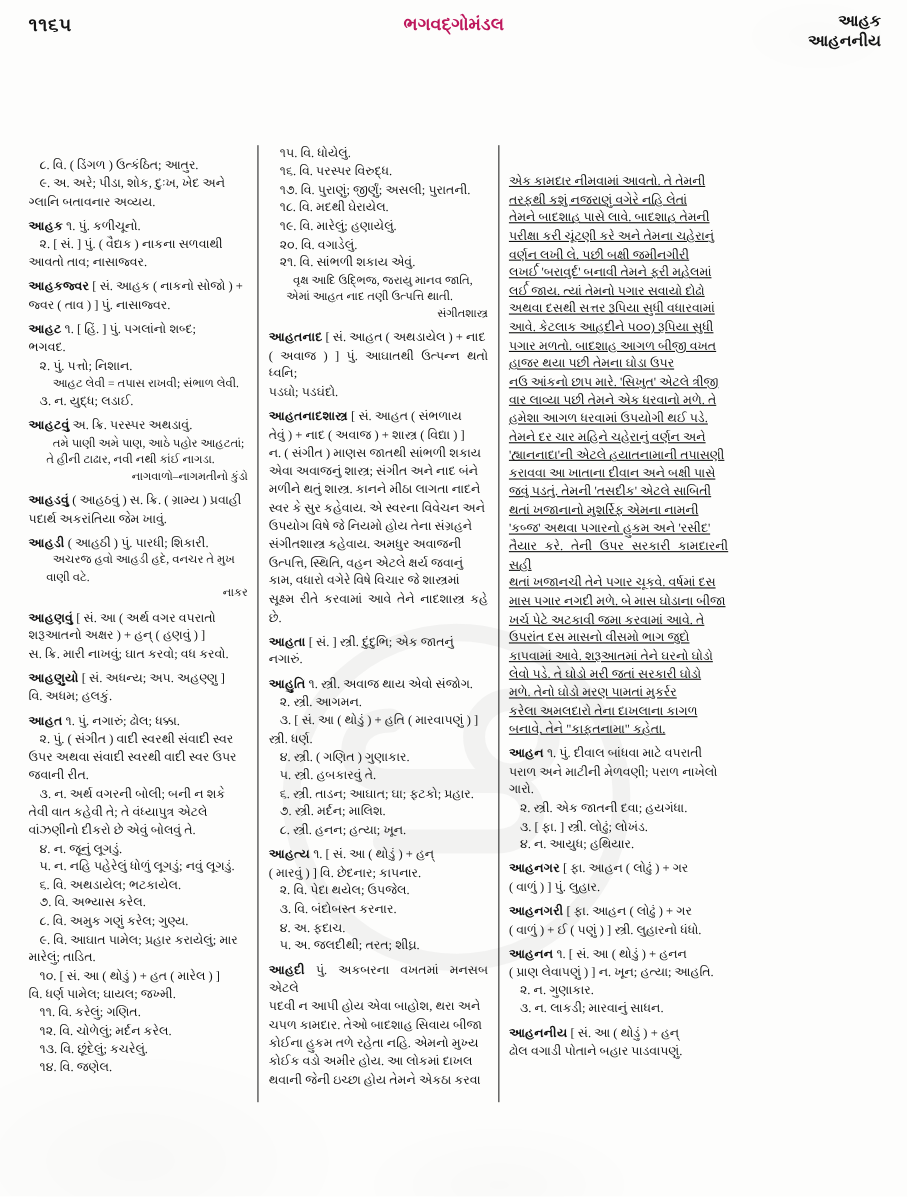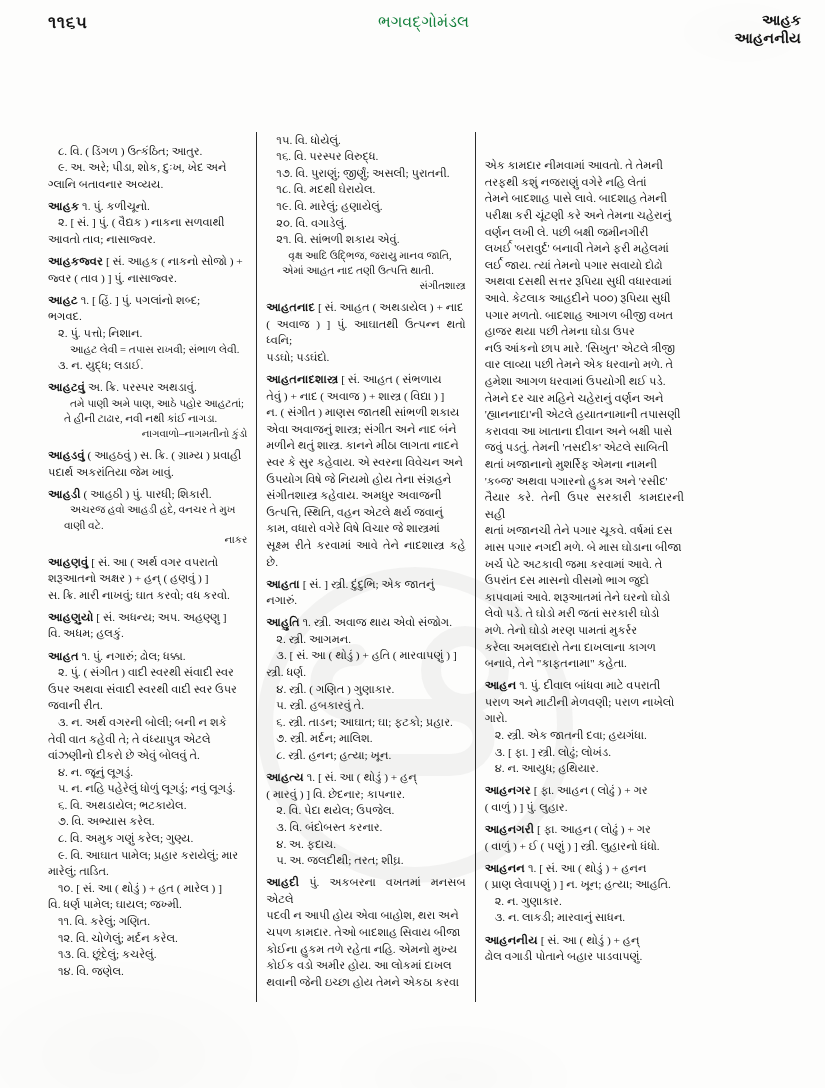--- a/index.html
+++ b/index.html
@@ -10,21 +10,20 @@
   body {
     font-family: "Liberation Serif", "DejaVu Serif", serif;
   }
   .page {
     position: relative;
     width: 825px;
     height: 1088px;
     background: #fdfdfc;
     overflow: hidden;
     box-sizing: border-box;
-    padding-left: 22px;
   }
   
   .watermark {
     position: absolute;
     left: 250px;
     top: 560px;
     width: 330px;
     height: 330px;
     pointer-events: none;
     opacity: 0.10;
@@ -59,22 +58,22 @@
     letter-spacing: 0.5px;
     color: #141414;
   }
   .hdr-book-title {
     position: absolute;
     left: 0;
     right: 0;
     top: 13px;
     text-align: center;
     font-size: 16px;
-    font-weight: normal;
-    color: #15803d;
+    font-weight: bold;
+    color: #be185d;
   }
   .hdr-guides {
     position: absolute;
     right: 24px;
     top: 11px;
     text-align: right;
     line-height: 1.25;
   }
   .hdr-guides .g {
     display: block;
@@ -125,20 +124,21 @@
   }
   .ln.quote.cont { text-indent: 16px; }
   .ln.src {
     text-indent: 0;
     text-align: right;
     font-size: 10.3px;
   }
   .ln.para {
     text-indent: 0;
     text-align: justify;
+    text-decoration: underline;
   }
   .hw {
     font-weight: bold;
     letter-spacing: 0.2px;
   }
 
   
   .sense { text-indent: 10px; }
 </style>
 </head>

